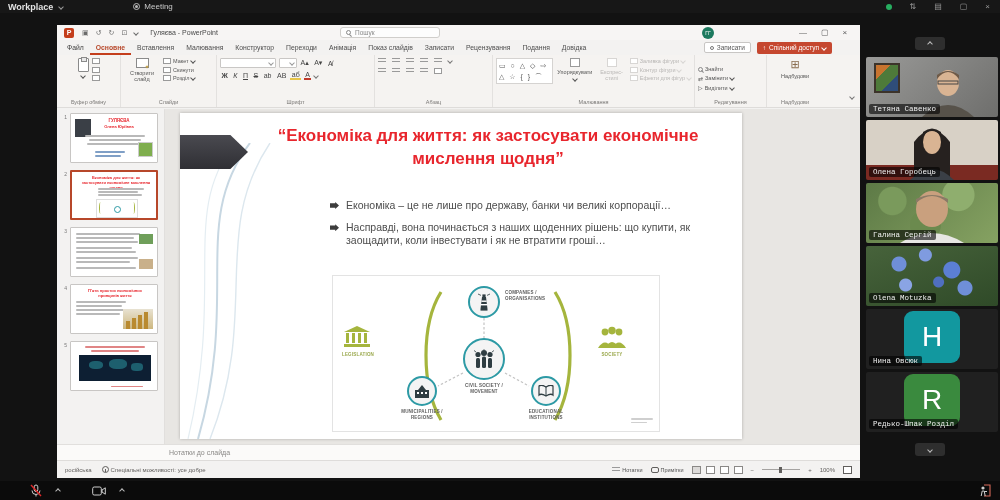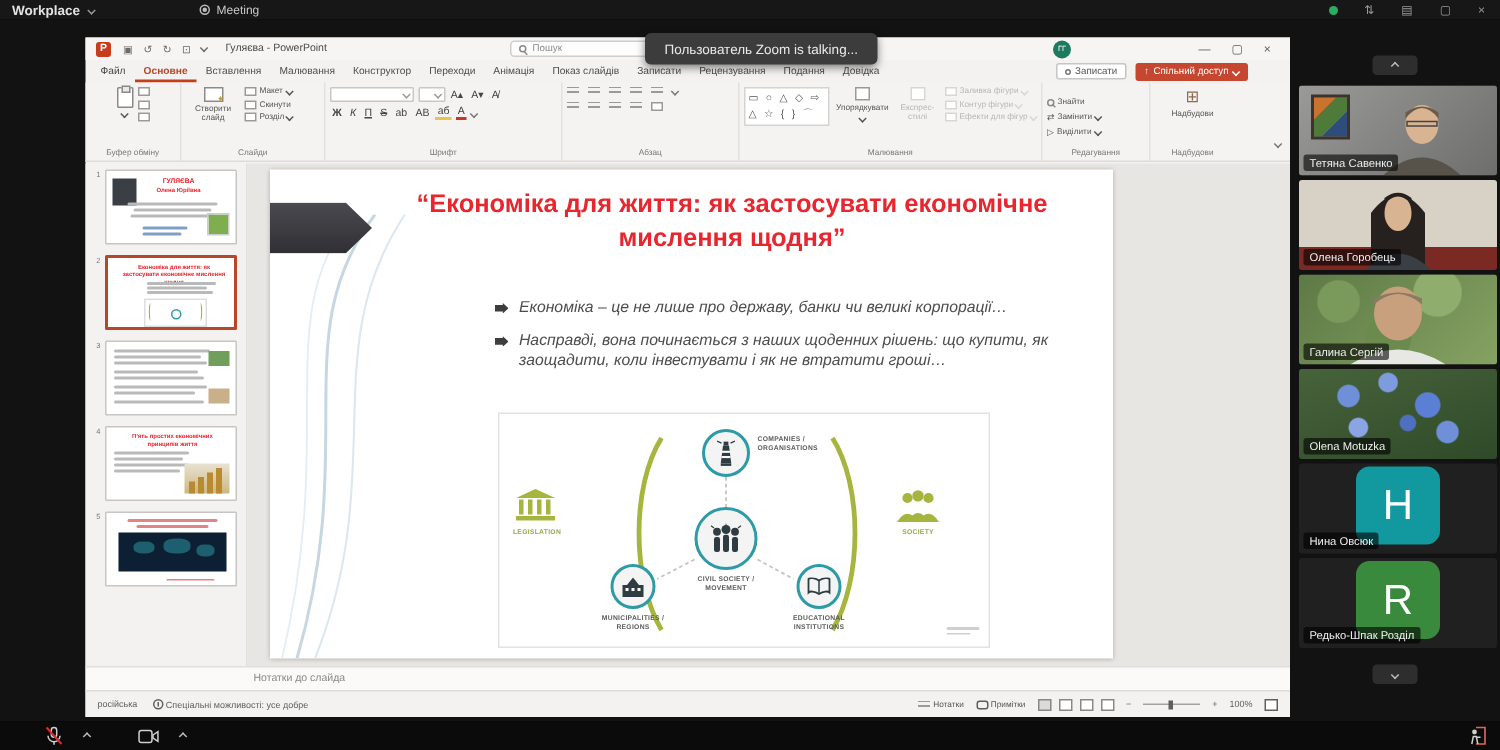--- a/index.html
+++ b/index.html
@@ -79,21 +79,21 @@
   .thumb.sel{border:2px solid #b7472a;}
   .t-red{color:#e8262d;font-weight:bold;text-align:center;}
   .bar{position:absolute;height:2px;background:#b9b9b9;border-radius:1px;}
   .bar.blue{background:#7f9fc6;}
   
   #canvas{flex:1;background:#e8e6e3;position:relative;}
   #slide{position:absolute;left:15px;top:4px;width:562px;height:326px;background:#fff;box-shadow:0 0 3px rgba(0,0,0,.25);overflow:hidden;}
   .banner-arrow{position:absolute;left:-12px;top:22px;width:80px;height:34px;background:linear-gradient(180deg,#4a4a50,#2f2f34);clip-path:polygon(0 0,78% 0,100% 50%,78% 100%,0 100%);}
   #slide-title{position:absolute;left:62px;top:12px;width:492px;text-align:center;color:#e8262d;font-size:17px;line-height:1.35;font-weight:bold;}
   #bullets{position:absolute;left:150px;top:86px;width:400px;display:flex;flex-direction:column;gap:9px;}
-  .bullet{display:flex;gap:7px;font-size:10.5px;font-style:italic;color:#4d4d4d;line-height:1.25;}
+  .bullet{display:flex;gap:7px;font-size:10.5px;color:#4d4d4d;line-height:1.25;}
   .bmark{flex:none;width:9px;height:7px;margin-top:3px;background:#3d3d3d;clip-path:polygon(0 18%,58% 18%,58% 0,100% 50%,58% 100%,58% 82%,0 82%);}
   
   #diagram{position:absolute;left:152px;top:162px;width:328px;height:157px;background:#fff;border:1px solid #e3e3e3;}
   .dg-label{position:absolute;font-size:4.5px;font-weight:bold;color:#5c5c5c;text-align:center;letter-spacing:.2px;line-height:1.3;}
   .dg-circle{position:absolute;border:2.5px solid #2d9aa5;border-radius:50%;background:#f4f4f4;display:flex;align-items:center;justify-content:center;}
   
   #notes{position:absolute;left:0;top:419px;width:803px;height:16px;background:#fbfaf9;border-top:1px solid #e1dfdd;font-size:7px;color:#8a8886;display:flex;align-items:center;padding-left:112px;}
   #statusbar{position:absolute;left:0;top:435px;width:803px;height:18px;background:#f3f2f1;border-top:1px solid #dedcda;display:flex;align-items:center;font-size:6px;color:#605e5c;}
   .st-left{display:flex;align-items:center;gap:10px;margin-left:8px;}
   .acc-ico{width:7px;height:7px;border:1px solid #605e5c;border-radius:50%;display:inline-block;position:relative;margin-right:2px;vertical-align:-1px;}
@@ -107,21 +107,21 @@
   .bubble{width:8px;height:6px;border:1px solid #605e5c;border-radius:2px;position:relative;}
   .bubble:after{content:"";position:absolute;left:1.5px;bottom:-2.5px;border:1.5px solid transparent;border-top-color:#605e5c;}
 
   
   #toast{position:absolute;left:430px;top:9px;height:21px;background:#3c3c3c;border-radius:4px;color:#e9e9e9;font-size:9px;display:flex;align-items:center;padding:0 13px;box-shadow:0 2px 6px rgba(0,0,0,.5);z-index:60;}
 
   
   #sidebar{position:absolute;left:864px;top:0;width:136px;height:468px;z-index:40;}
   .side-chev{position:absolute;left:51px;width:30px;height:13px;background:#2e2e2e;border-radius:3px;display:flex;align-items:center;justify-content:center;color:#bdbdbd;}
   .tile{position:absolute;left:2px;width:132px;height:60px;background:#202020;border-radius:2px;overflow:hidden;}
-  .tile .name{position:absolute;left:3px;bottom:3px;background:rgba(0,0,0,.6);color:#efefef;font-size:7.5px;padding:1px 4px;border-radius:2px;white-space:nowrap;}
+  .tile .name{position:absolute;left:3px;bottom:3px;background:rgba(0,0,0,.6);color:#efefef;font-size:7.5px;padding:1px 4px;border-radius:2px;white-space:nowrap;font-family:Liberation Mono, monospace;}
   .init-sq{position:absolute;left:38px;top:2px;width:56px;height:52px;border-radius:9px;color:#fff;font-size:28px;display:flex;align-items:center;justify-content:center;}
 
   
   #toolbar{position:absolute;left:0;top:481px;width:1000px;height:19px;background:#0b0b0b;color:#cfcfcf;}
   .tl-left{position:absolute;left:30px;top:0;height:19px;display:flex;align-items:center;gap:14px;}
   .tl-center{position:absolute;left:0;top:0;width:1000px;height:19px;display:flex;align-items:center;justify-content:center;gap:16px;margin-top:20px;}
   .tl-right{position:absolute;right:8px;top:0;height:19px;display:flex;align-items:center;}
   .tl-item{display:flex;align-items:center;gap:4px;}
   .cnt{font-size:8px;color:#d8d8d8;}
   .heart{font-size:11px;color:#cfcfcf;line-height:1;}
@@ -572,23 +572,20 @@
         <span class="zoom-track">
             <span class="zoom-thumb"></span>
           </span>
         <span>+</span>
         <span>100%</span>
         <span class="vico" style="border-color:#605e5c"></span>
       </span>
     </div>
   </div>
 
-  <div id="toast">
-    <span>Пользователь Zoom is talking...</span>
-  </div>
 
   <div id="sidebar">
     <div class="side-chev" style="top:24px">
         <span class="chv up"></span>
       </div>
 
     <div class="tile" style="top:44px">
       <div class="abs" style="left:0;top:0;width:132px;height:60px;background:linear-gradient(135deg,#9a9a98,#6e6e6c)"></div>
       <div class="abs" style="left:8px;top:6px;width:26px;height:30px;background:linear-gradient(135deg,#c8742f 0 30%,#4e7a3a 30% 65%,#2f4d7a 65%);border:2px solid #3c332a"></div>
       <svg class="abs" style="left:52px;top:10px" width="60" height="50" viewBox="0 0 60 50">

